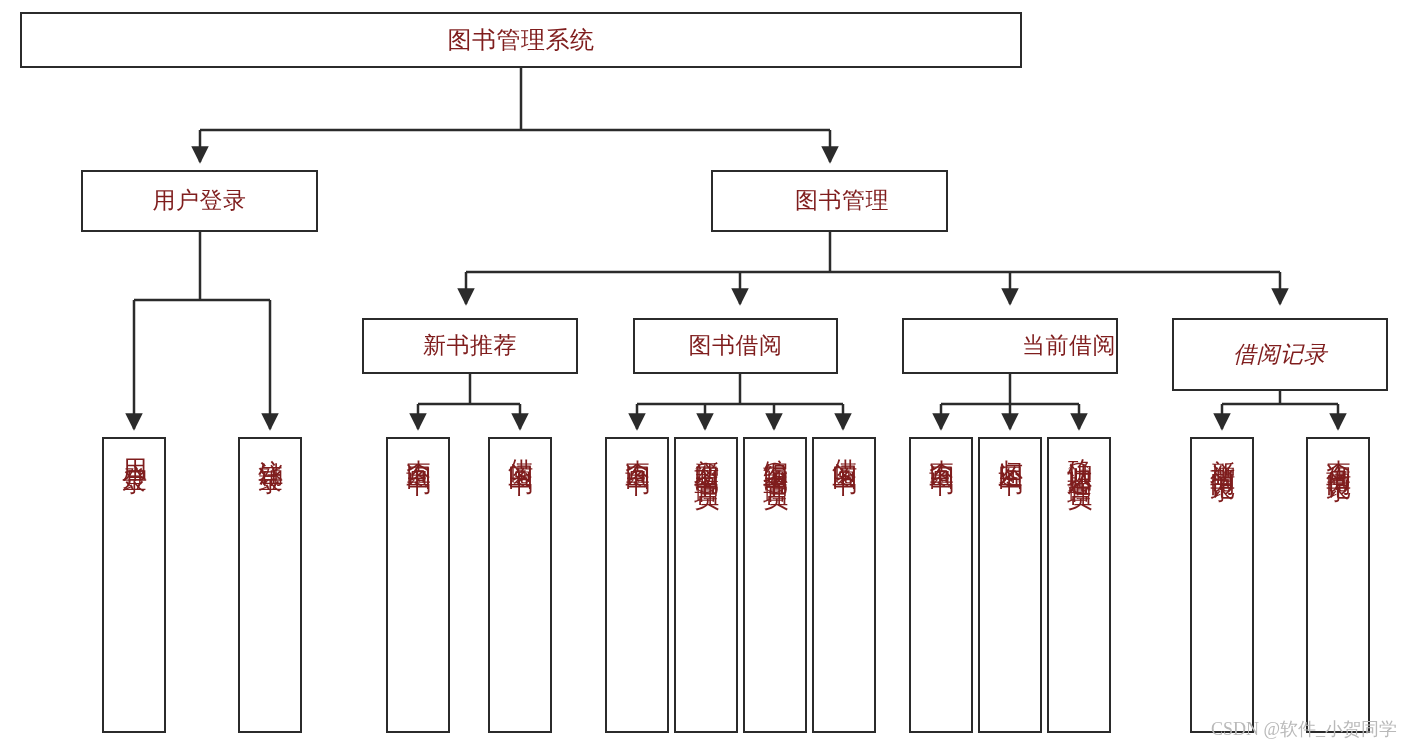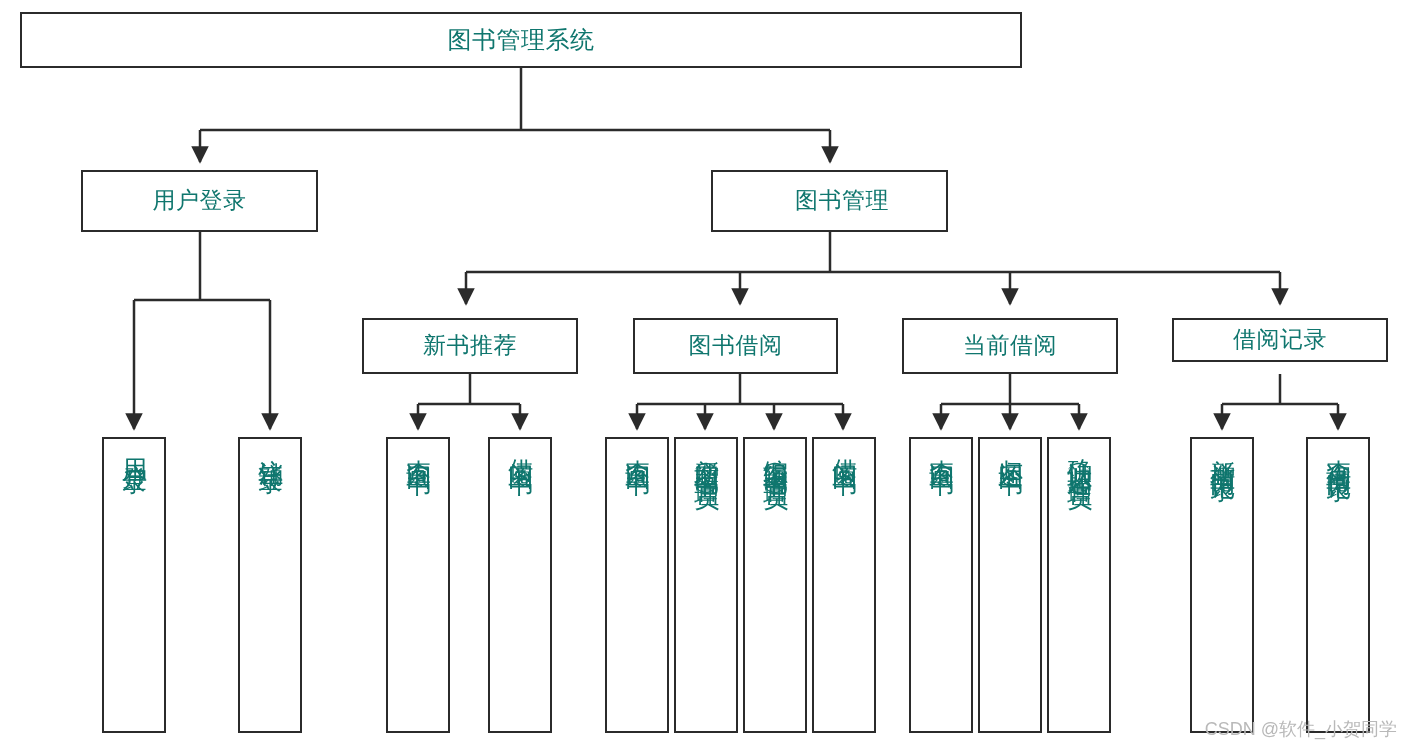--- a/index.html
+++ b/index.html
@@ -19,21 +19,21 @@
     pointer-events:none;
   }
   .node{
     position:absolute;
     box-sizing:border-box;
     background:#ffffff;
     border:2.5px solid #2b2b2b;
     display:flex;
     align-items:center;
     justify-content:center;
-    color:#0f766e;
+    color:#7f1d1d;
     line-height:1.18;
     text-align:center;
   }
   .node .label{
     display:block;
     white-space:pre;
   }
   
   .node.h .label{
     writing-mode:horizontal-tb;
@@ -56,21 +56,21 @@
     line-height:1.30;
     max-height:282px;
     text-align:center;
   }
   .watermark{
     position:absolute;
     right:8px;
     bottom:6px;
     font-size:18px;
     color:#b9b9b9;
-    font-family:Liberation Sans, sans-serif;
+    font-family:Liberation Serif, serif;
     white-space:nowrap;
     user-select:none;
   }
 </style>
 </head>
 <body>
 
 <div id="diagram">
 
   <svg class="lines" viewBox="0 0 1405 747">
@@ -133,24 +133,24 @@
   <div class="node h" style="left:711px;top:170px;width:237px;height:62px;padding-left:25px;">
     <span class="label">图书管理</span>
   </div>
 
   <div class="node h" style="left:362px;top:318px;width:216px;height:56px;">
     <span class="label">新书推荐</span>
   </div>
   <div class="node h" style="left:633px;top:318px;width:205px;height:56px;">
     <span class="label">图书借阅</span>
   </div>
-  <div class="node h" style="left:902px;top:318px;width:216px;height:56px;">
+  <div class="node h" style="left:902px;top:318px;width:216px;height:56px;justify-content:flex-end;">
     <span class="label">当前借阅</span>
   </div>
-  <div class="node h" style="left:1172px;top:318px;width:216px;height:44px;">
+  <div class="node h" style="left:1172px;top:318px;width:216px;height:73px;font-style:italic;">
     <span class="label">借阅记录</span>
   </div>
 
   <div class="node v" style="left:102px;top:437px;width:64px;height:296px;">
     <span class="label">用户登录</span>
   </div>
   <div class="node v" style="left:238px;top:437px;width:64px;height:296px;">
     <span class="label">注销登录</span>
   </div>
 

